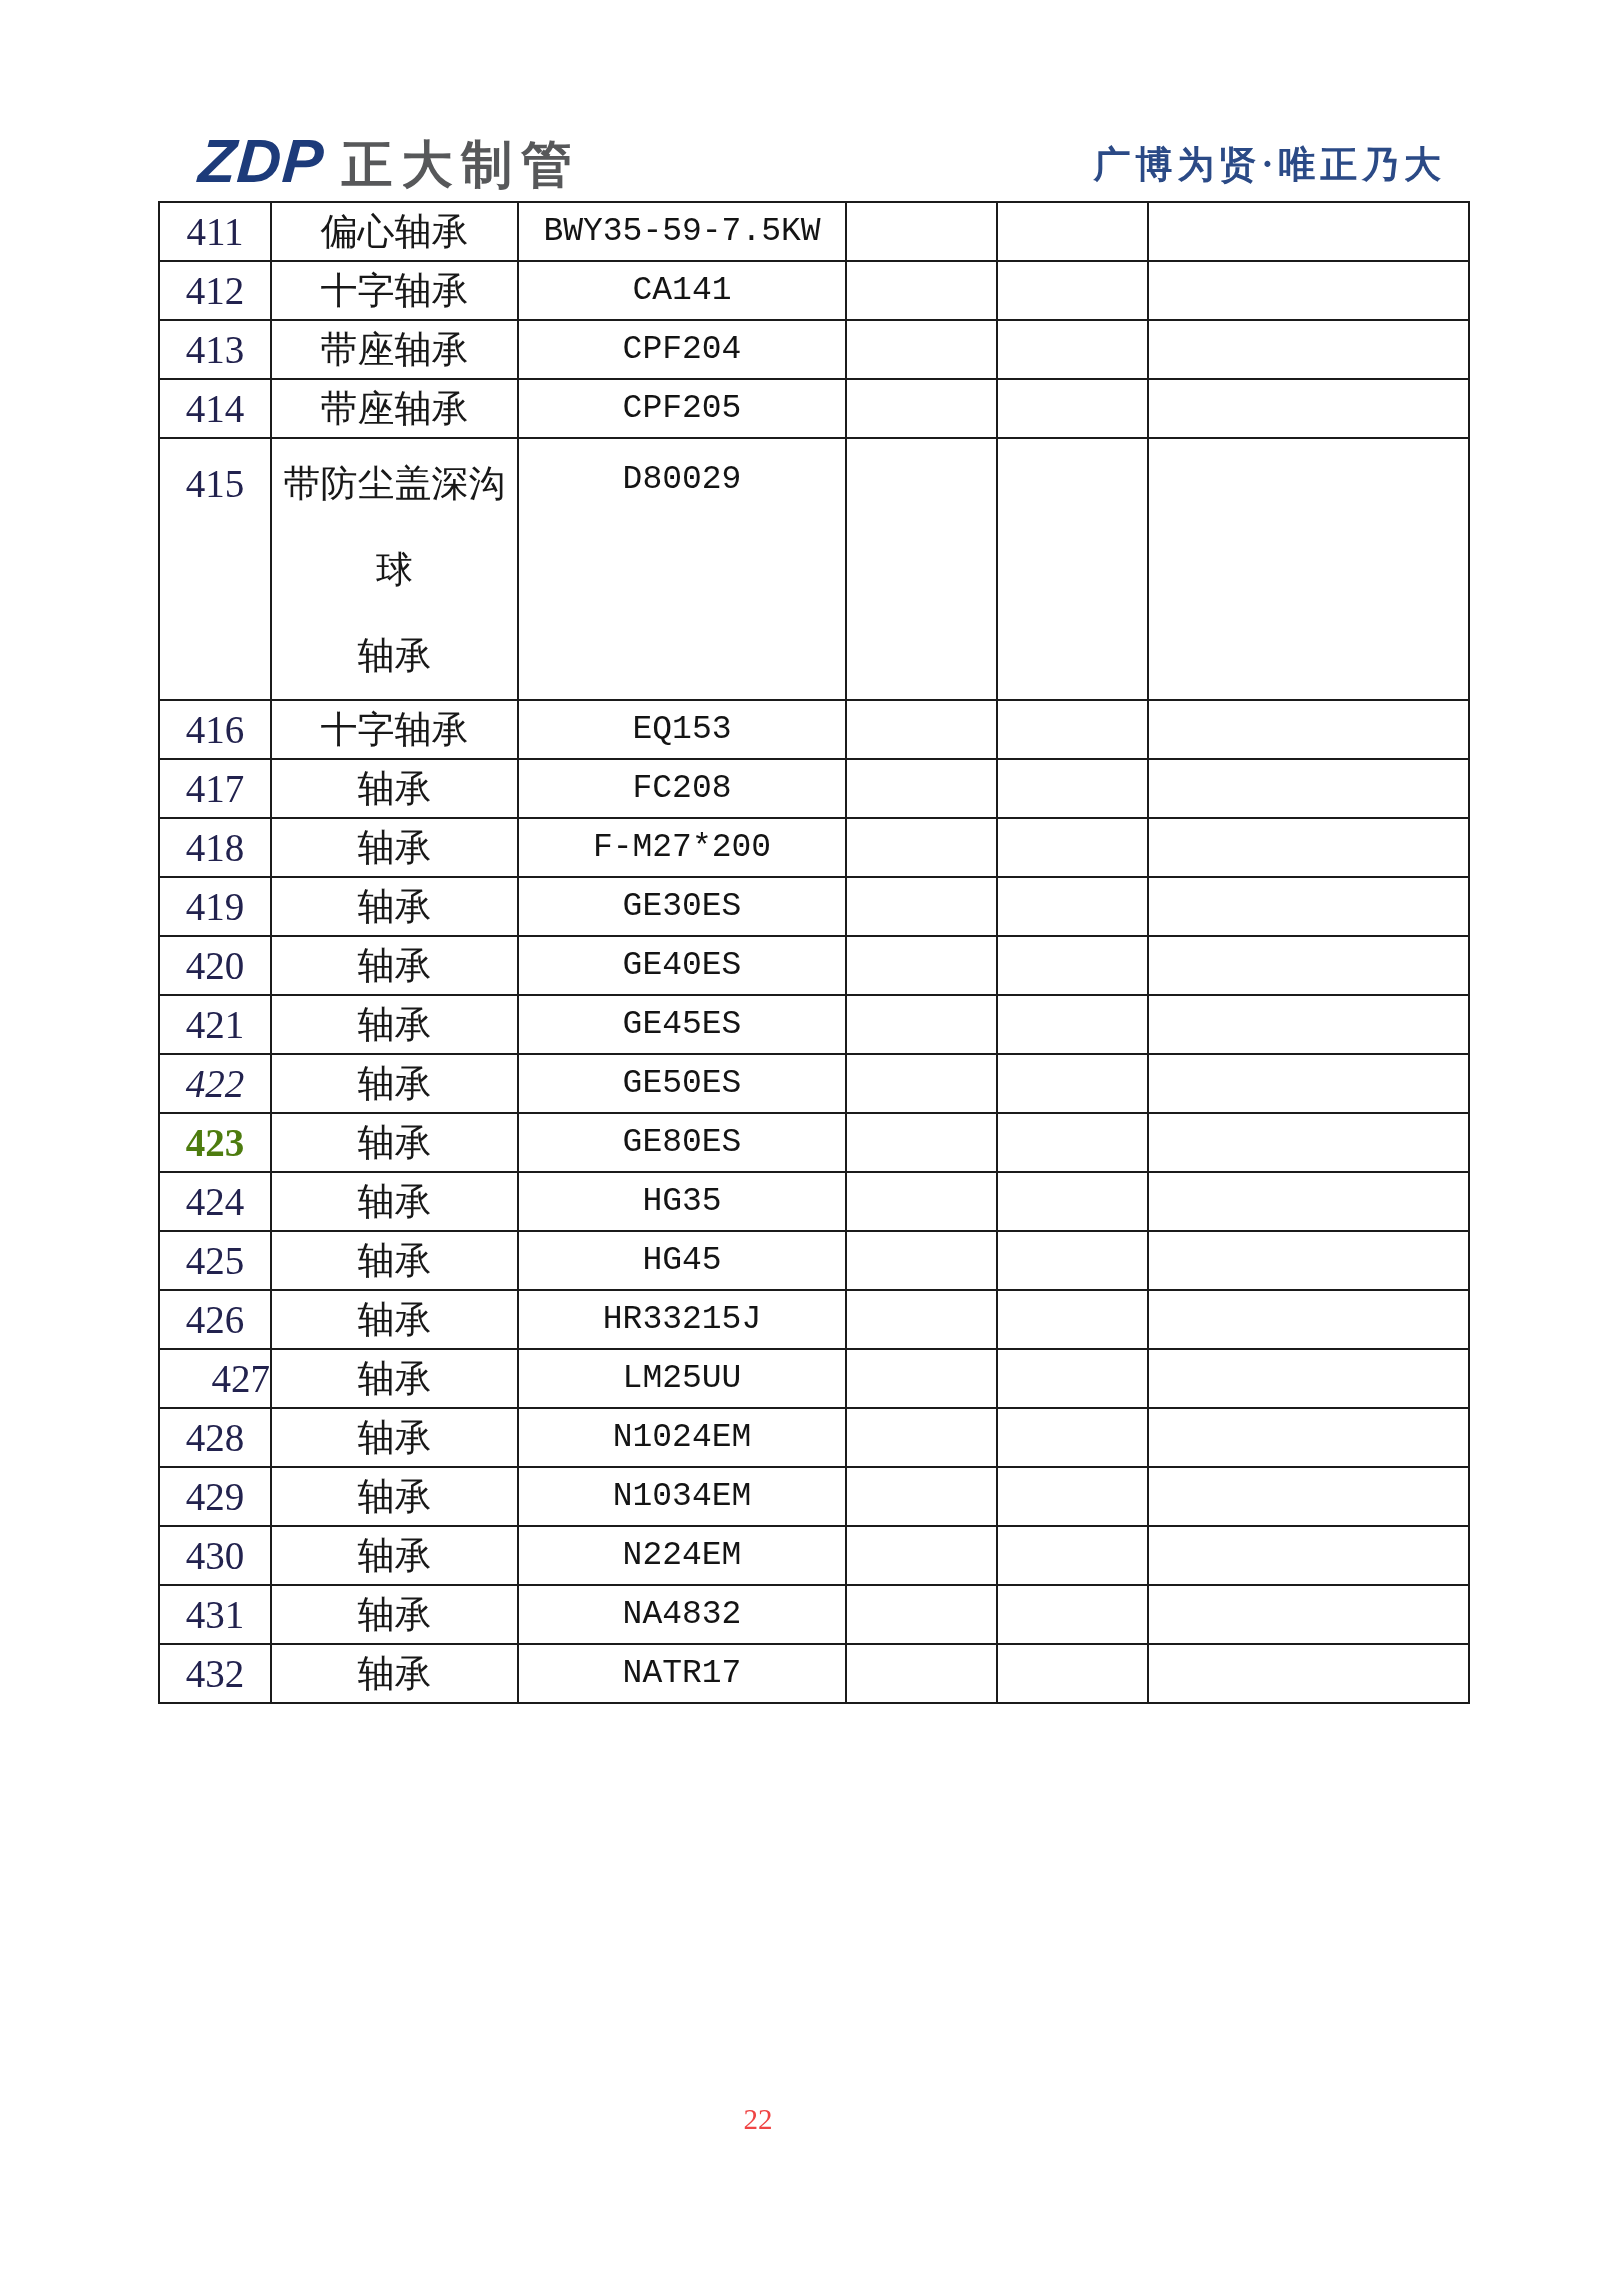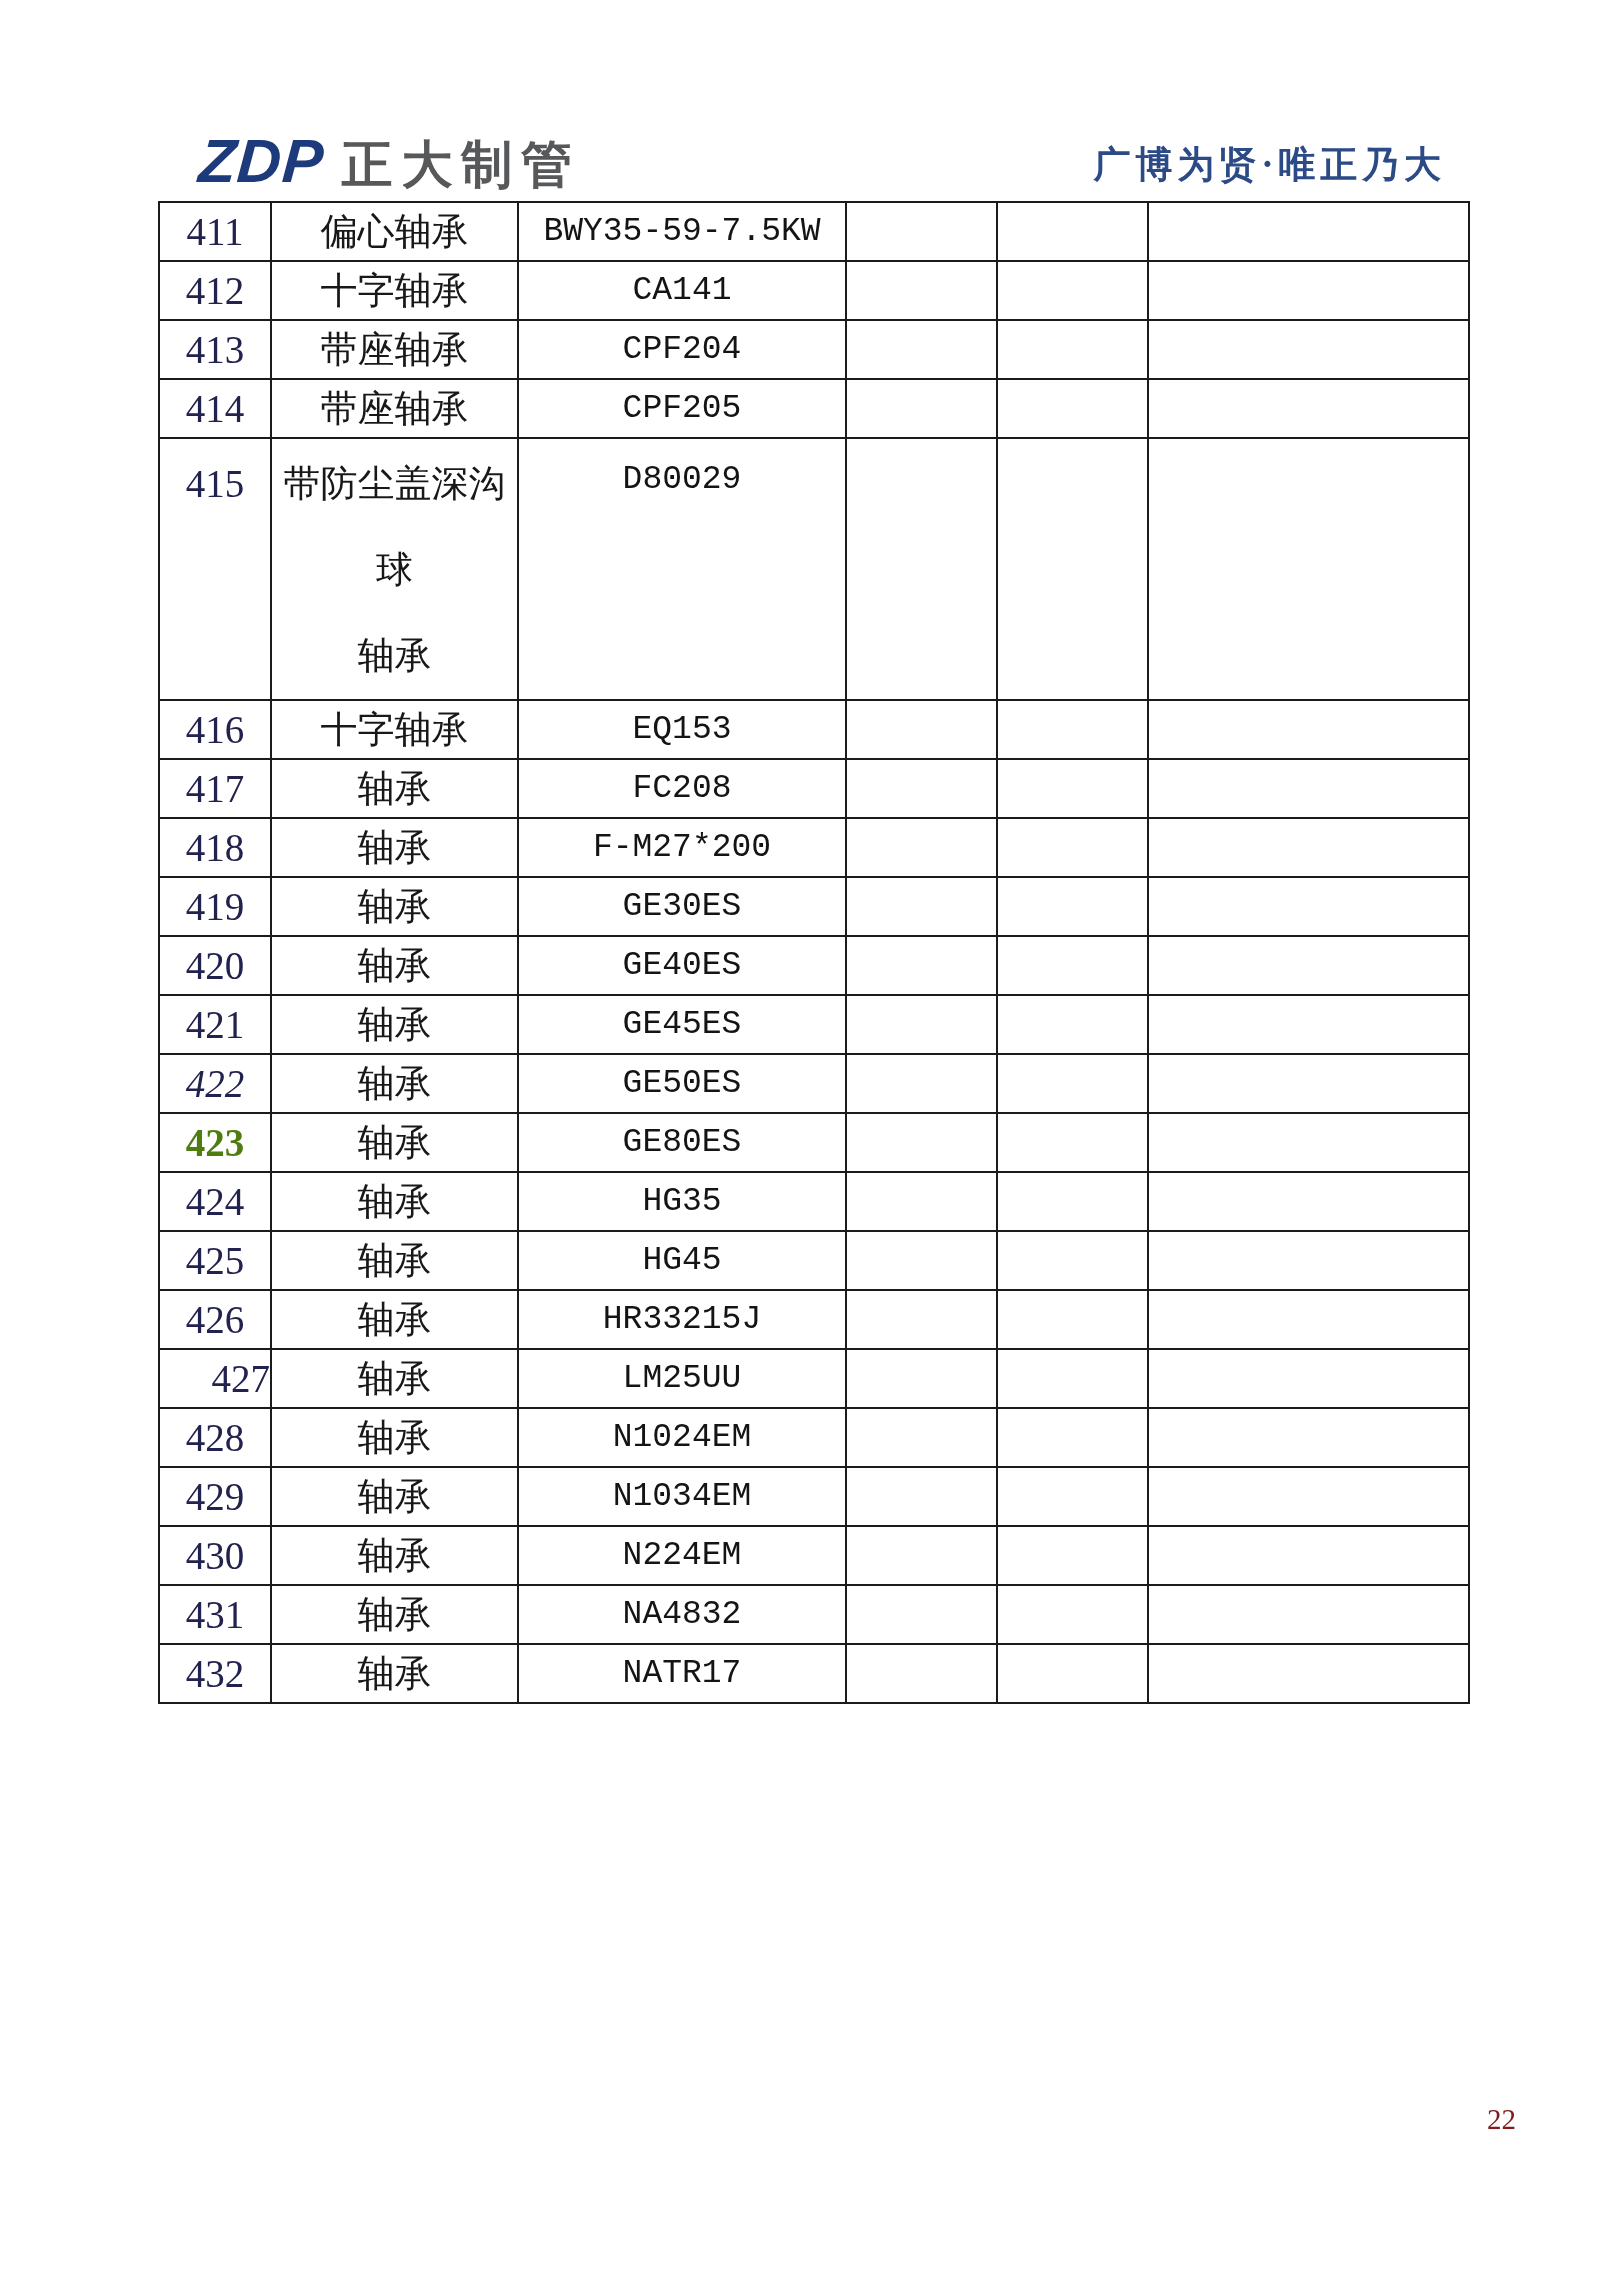--- a/index.html
+++ b/index.html
@@ -82,24 +82,24 @@
     line-height:86px;
     padding-top:2px;padding-bottom:0;
   }
   tr.tall td.num, tr.tall td.model{
     padding-top:21.6px;padding-bottom:4px;
   }
 
   
   .pagenum{
     position:absolute;top:2103px;left:0;width:1516px;
-    text-align:right;
+    text-align:center;
     font-family:"Liberation Serif","DejaVu Serif",serif;
     font-size:29px;
-    color:#7f1d1d;
+    color:#ef4444;
   }
 </style>
 </head>
 <body>
 
 <div class="page">
 
   <div class="header">
     <div class="logo">
       <span class="logo-zdp" style="color: rgb(29, 59, 122);">ZDP</span>

